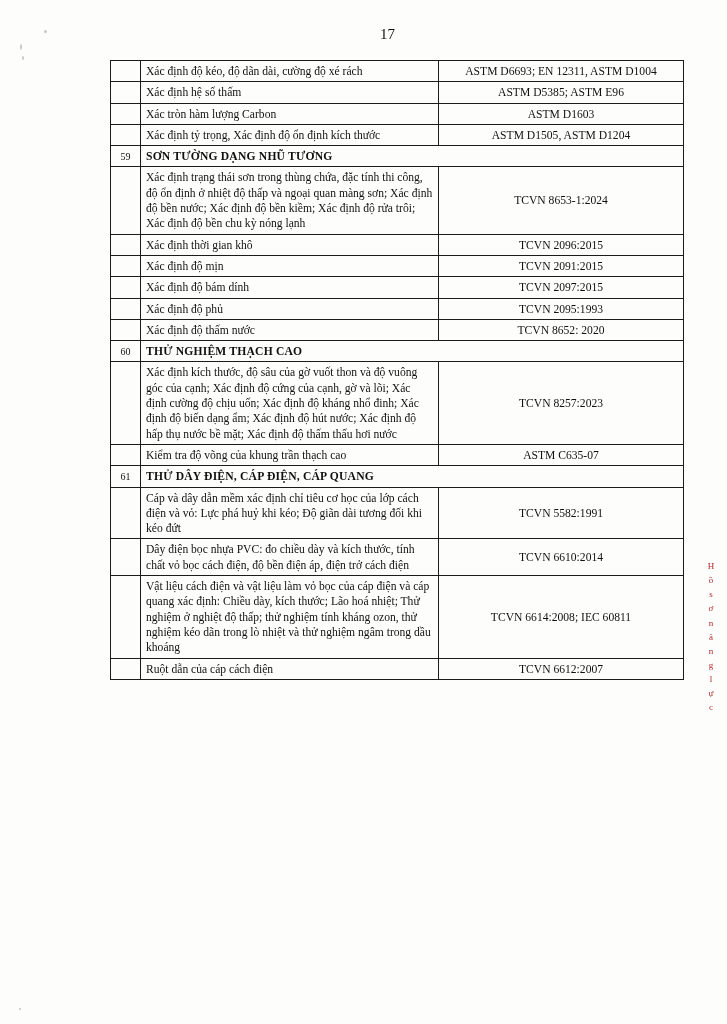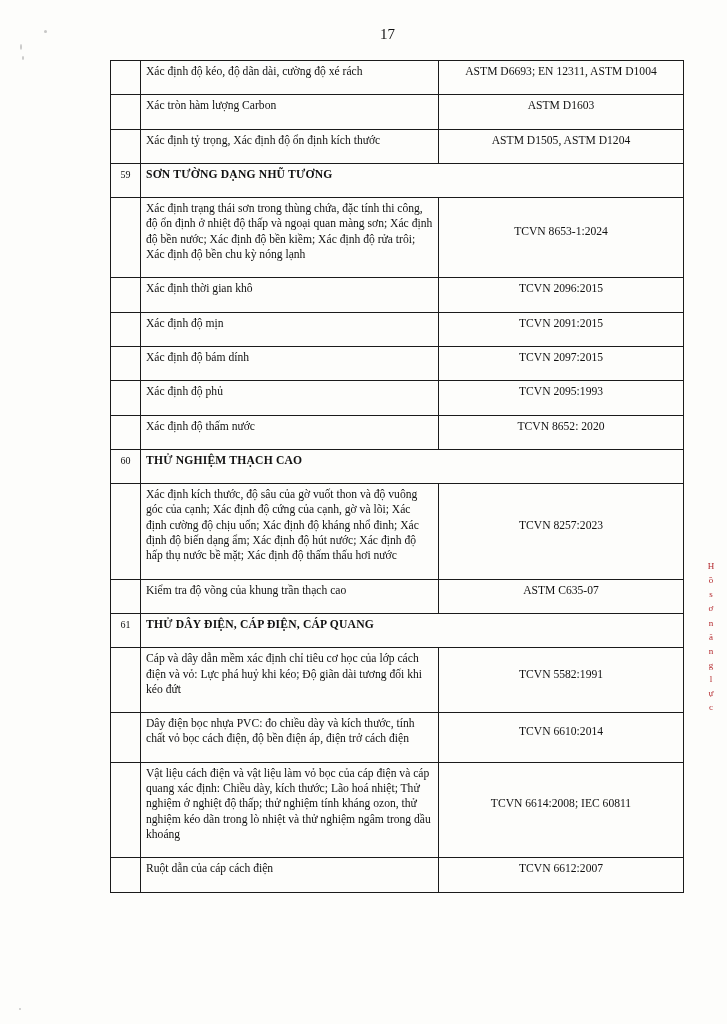--- a/index.html
+++ b/index.html
@@ -62,21 +62,21 @@
     left: 110px;
     width: 573px;
     border-collapse: collapse;
     table-layout: fixed;
     font-size: 11.6px;
   }
 
   table.doc td {
     border: 1px solid #1b1b1b;
     vertical-align: middle;
-    padding: 3px 5px 15px 5px;
+    padding: 3px 5px 2px 5px;
     line-height: 1.32;
   }
 
   col.c-num { width: 30px; }
   col.c-desc { width: 298px; }
   col.c-std { width: 245px; }
 
   td.num {
     text-align: center;
     vertical-align: middle;
@@ -132,20 +132,25 @@
       <col class="c-std">
     </colgroup>
     <tbody id="table-body">
         <tr>
           <td class="num"></td>
           <td class="desc">Xác định độ kéo, độ dãn dài, cường độ xé rách</td>
           <td class="std">ASTM D6693; EN 12311, ASTM D1004</td>
         </tr>
         <tr>
           <td class="num"></td>
+          <td class="desc">Xác định hệ số thấm</td>
+          <td class="std">ASTM D5385; ASTM E96</td>
+        </tr>
+        <tr>
+          <td class="num"></td>
           <td class="desc">Xác tròn hàm lượng Carbon</td>
           <td class="std">ASTM D1603</td>
         </tr>
         <tr>
           <td class="num"></td>
           <td class="desc">Xác định tỷ trọng, Xác định độ ổn định kích thước</td>
           <td class="std">ASTM D1505, ASTM D1204</td>
         </tr>
         <tr class="head">
           <td class="num">59</td>

